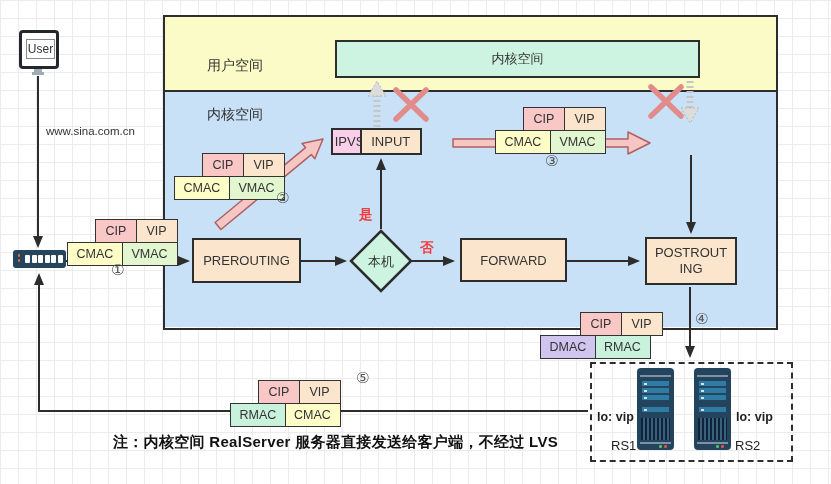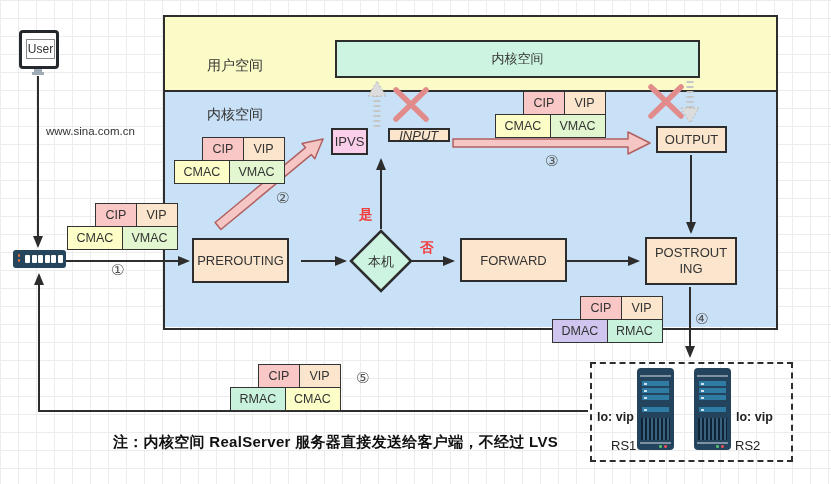--- a/index.html
+++ b/index.html
@@ -7,21 +7,21 @@
     position:relative;width:831px;height:484px;overflow:hidden;
     font-family:"Liberation Sans","DejaVu Sans",sans-serif;color:#333;
     background-color:#ffffff;
     background-image:linear-gradient(#ececec 1px,transparent 1px),
                      linear-gradient(90deg,#ececec 1px,transparent 1px);
     background-size:18px 18px;
   }
   .abs{position:absolute;box-sizing:border-box;}
   .box{border:2.5px solid #2d2d2d;display:flex;align-items:center;justify-content:center;
        text-align:center;font-size:13px;color:#333;}
-  .row{display:flex;}
+  .row{display:flex;margin-top:16px;}
   .cell{border:1.5px solid #333;width:56px;height:24px;display:flex;align-items:center;
         justify-content:center;font-size:12.5px;color:#333;box-sizing:border-box;}
   .cell+.cell{margin-left:-1.5px;}
   .ipcell{width:42px;}
   .step{font-size:15px;color:#555;}
   .redlbl{color:#f23b3b;font-size:13.5px;font-weight:600;}
   .regionlbl{font-size:14px;color:#333;}
   svg{position:absolute;left:0;top:0;pointer-events:none;}
   
   .monitor{border:3px solid #24272b;border-radius:4px;background:#fff;}
@@ -88,26 +88,25 @@
     <polygon points="681,108 699,108 690,123" fill="#dcdcdc" stroke="#b8b8b8" stroke-width="1" stroke-dasharray="2 2"></polygon>
 
     <g stroke="#e28b8b" stroke-width="5.5" stroke-linecap="round">
       <path d="M396,90 L426,119 M426,90 L396,119"></path>
       <path d="M651,87 L681,116 M681,87 L651,116"></path>
     </g>
 
     <polygon fill="#cdf4e0" stroke="#2d2d2d" stroke-width="2.5" points="381,231 411,261 381,291 351,261"></polygon>
   </svg>
 
-  <div class="abs box" style="left: 192px; top: 238px; width: 97px; height: 45px; background: rgb(251, 229, 204);">PREROUTING</div>
+  <div class="abs box" style="left: 192px; top: 238px; width: 109px; height: 45px; background: rgb(251, 229, 204);">PREROUTING</div>
   <div class="abs box" style="left: 331px; top: 128px; width: 37px; height: 27px; background: rgb(251, 207, 233);">IPVS</div>
-  <div class="abs box" style="left: 388px; top: 128px; width: 61.5px; height: 14px; background: rgb(251, 229, 204); font-style: italic;">INPUT</div>
+  <div class="abs box" style="left: 360px; top: 128px; width: 61.5px; height: 27px; background: rgb(251, 229, 204);">INPUT</div>
   <div class="abs box" style="left: 460px; top: 238px; width: 107px; height: 44px; background: rgb(251, 229, 204);">FORWARD</div>
   <div class="abs box" style="left: 645px; top: 237px; width: 92px; height: 48px; word-break: break-all; line-height: 1.25; padding: 2px 7px; background: rgb(251, 229, 204);">POSTROUTING</div>
-  <div class="abs box" style="left: 656px; top: 126px; width: 71px; height: 27px; background: rgb(251, 229, 204);">OUTPUT</div>
   <div class="abs" style="left:351px;top:253px;width:60px;text-align:center;font-size:13px;">本机</div>
 
   <div class="abs redlbl" style="left:359px;top:206px;">是</div>
   <div class="abs redlbl" style="left:420px;top:239px;">否</div>
 
   <div class="abs row" style="left:67px;top:225.5px;">
     <div class="cell" style="background: rgb(253, 253, 200);">CMAC</div>
     <div class="cell" style="background: rgb(226, 247, 208);">VMAC</div>
   </div>
   <div class="abs row" style="left:95px;top:203px;">
@@ -126,21 +125,21 @@
 
   <div class="abs row" style="left:495px;top:113.5px;">
     <div class="cell" style="background: rgb(253, 253, 200);">CMAC</div>
     <div class="cell" style="background: rgb(226, 247, 208);">VMAC</div>
   </div>
   <div class="abs row" style="left:523px;top:91px;">
     <div class="cell ipcell" style="background: rgb(249, 200, 198);">CIP</div>
     <div class="cell ipcell" style="background: rgb(251, 229, 204);">VIP</div>
   </div>
 
-  <div class="abs row" style="left:552px;top:318.5px;">
+  <div class="abs row" style="left:540px;top:318.5px;">
     <div class="cell" style="background: rgb(207, 197, 238);">DMAC</div>
     <div class="cell" style="background: rgb(201, 242, 220);">RMAC</div>
   </div>
   <div class="abs row" style="left:580px;top:296px;">
     <div class="cell ipcell" style="background: rgb(249, 200, 198);">CIP</div>
     <div class="cell ipcell" style="background: rgb(251, 229, 204);">VIP</div>
   </div>
 
   <div class="abs row" style="left:230px;top:386.5px;">
     <div class="cell" style="background: rgb(201, 242, 220);">RMAC</div>

